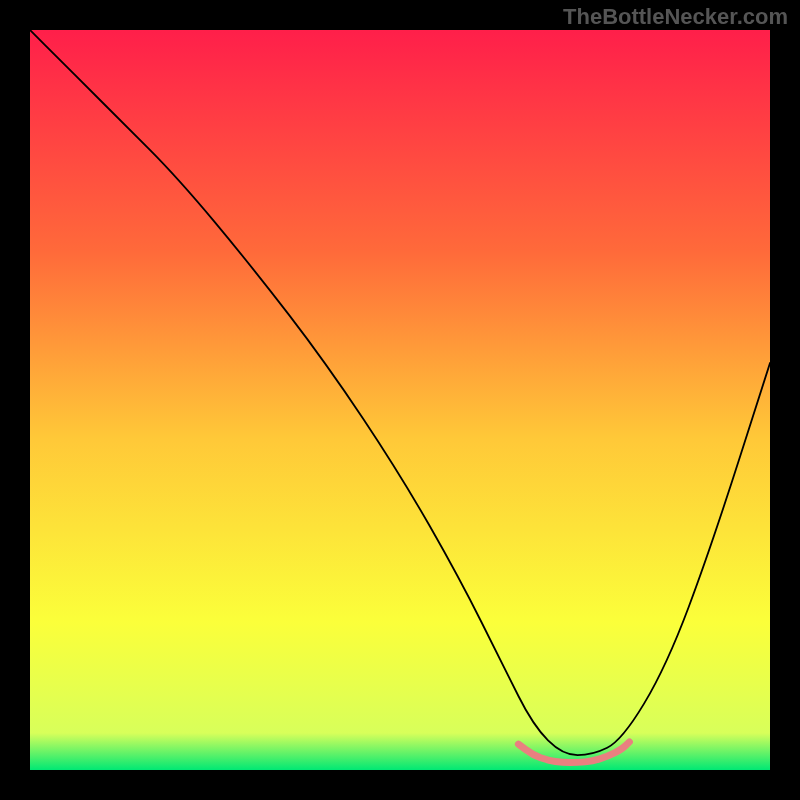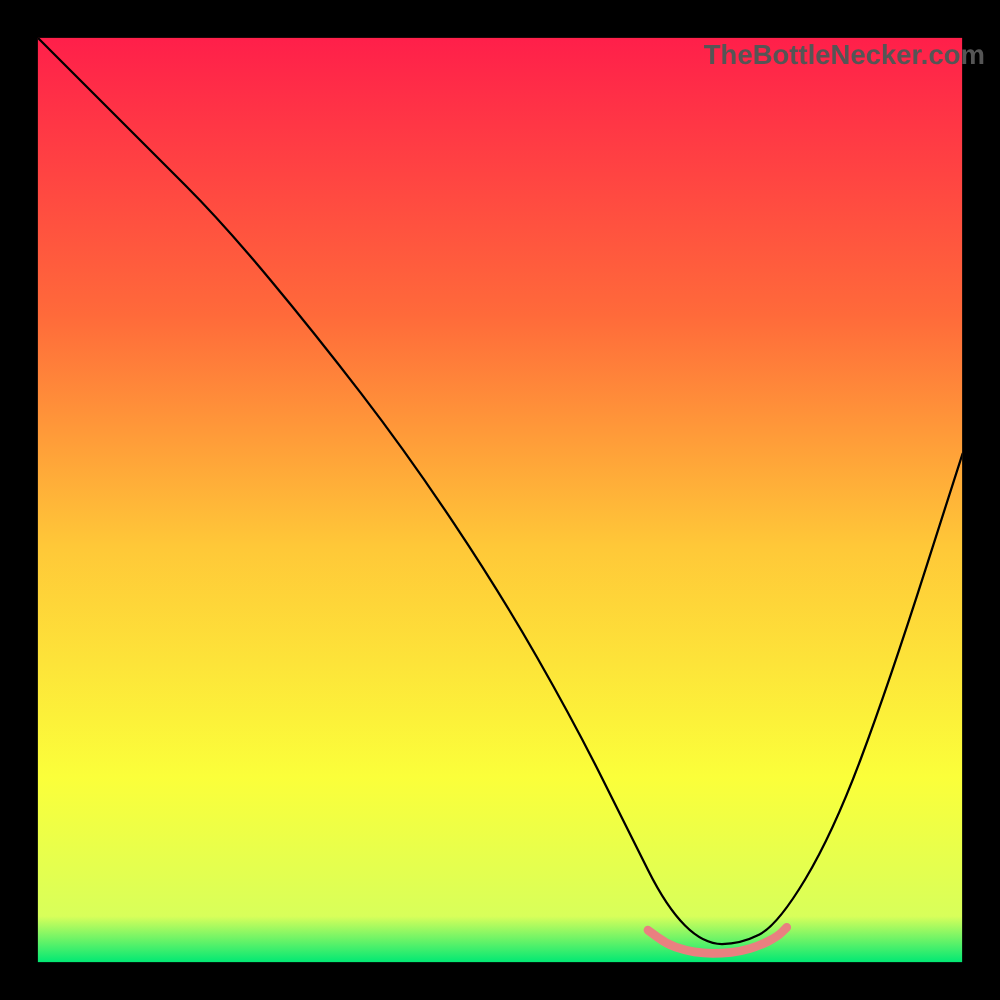--- a/index.html
+++ b/index.html
@@ -12,21 +12,20 @@
     font-family: Arial, sans-serif;
   }
   .watermark {
     position: absolute;
     top: 4px;
     right: 12px;
     color: #555;
     font-size: 22px;
     font-weight: bold;
     z-index: 10;
-    margin-top: 27px;
   }
   .plot-area {
     position: absolute;
     left: 30px;
     top: 30px;
     width: 740px;
     height: 740px;
     overflow: hidden;
   }
   .gradient-bg {

